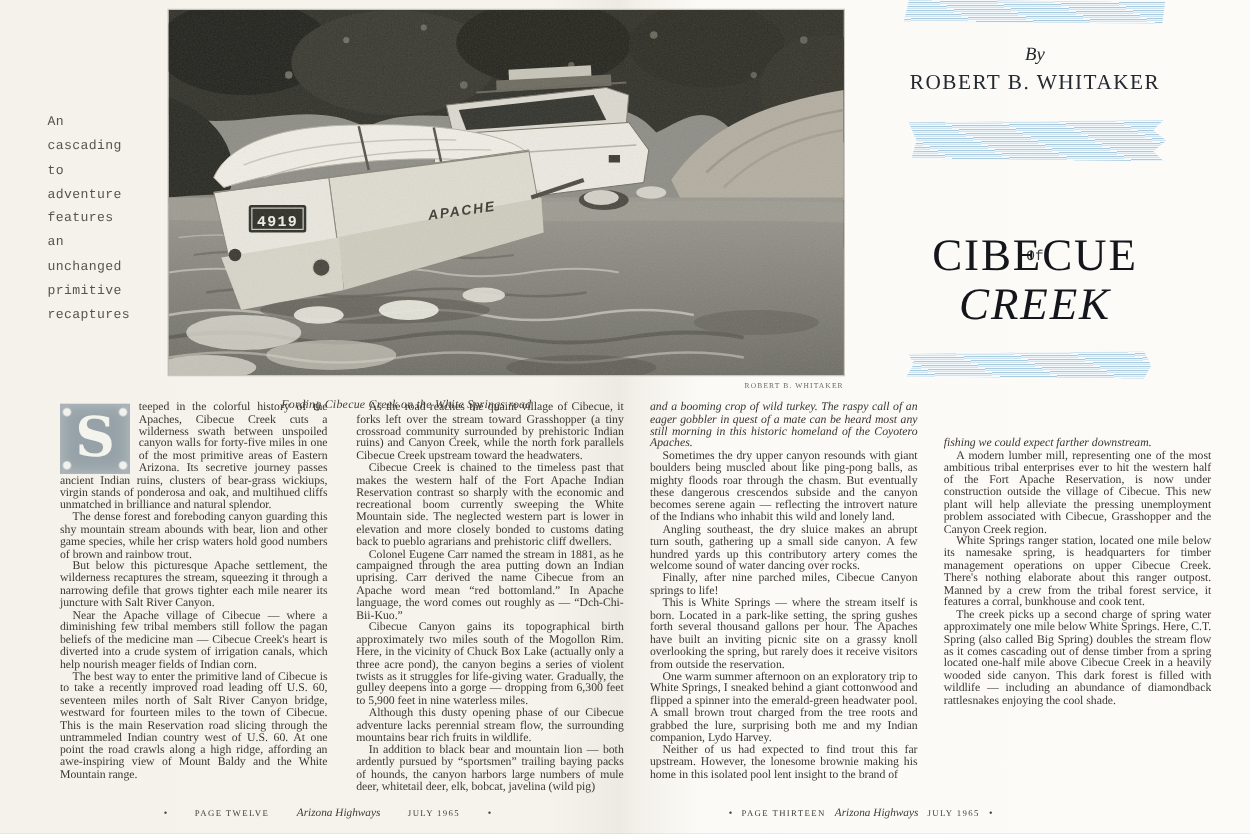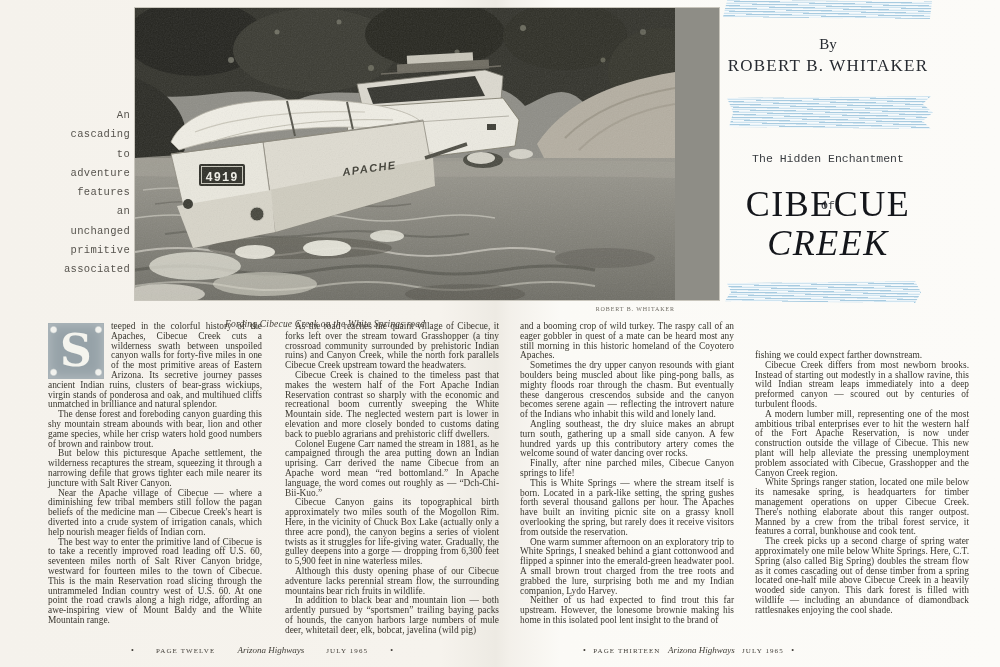--- a/index.html
+++ b/index.html
@@ -2,52 +2,52 @@
 <html><head>
 <meta charset="utf-8">
 <style>
   html,body{margin:0;padding:0;background:#d8d6d0;}
   .spread{
     position:relative;width:1000px;height:667px;margin:0 auto;overflow:hidden;
     background:linear-gradient(90deg,#f5f2ec 0%,#f6f3ed 44%,#edeae3 49.6%,#f3f0ea 51%,#fbfaf6 56%,#fcfbf8 100%);
     font-family:"Liberation Serif",serif;color:#3a372f;
   }
   
-  .sidebar-words{position:absolute;left:38px;top:106px;width:92px;text-align:right;}
+  .sidebar-words{position:absolute;left:38px;top:89px;width:92px;text-align:left;}
   .sidebar-words .tw{font:10.5px/19.3px "Liberation Mono",monospace;color:#57544e;letter-spacing:.3px;}
   
-  .photo{position:absolute;left:135px;top:8px;width:584px;height:292px;background:#8e8d86;box-shadow:0 0 0 1px #c9c6bd;}
+  .photo{position:absolute;left:135px;top:8px;width:540px;height:292px;background:#8e8d86;box-shadow:0 0 0 1px #c9c6bd;}
   .photo svg{display:block;}
   .caption-row{position:absolute;left:135px;top:303px;width:540px;height:14px;}
   .caption{position:absolute;left:55px;top:16px;font-style:italic;font-size:9.5px;color:#403d35;letter-spacing:.2px;margin-left:35px;}
   .credit{position:absolute;right:0;top:3px;font-size:6px;letter-spacing:.9px;color:#6e6b63;}
   
   .rheader{position:absolute;left:690px;top:0;width:276px;height:310px;text-align:center;}
   .band{position:absolute;
     background:repeating-linear-gradient(179deg,
       #cfe4f0 0px,#cfe4f0 .8px,
       #f6fafc .8px,#f6fafc 1.7px,
       #a8cbe0 1.7px,#a8cbe0 2.5px,
       #eaf3f8 2.5px,#eaf3f8 3.3px);
   }
   .band1{left:33px;top:0;width:209px;height:19px;clip-path:polygon(2% 0,100% 8%,99% 100%,0 90%);}
   .band2{left:37px;top:96px;width:206px;height:33px;clip-path:polygon(0 6%,99% 0,95% 24%,100% 50%,95% 76%,99% 100%,1% 94%,3% 50%);}
   .band3{left:35px;top:281px;width:196px;height:22px;clip-path:polygon(1% 10%,97% 0,100% 52%,97% 100%,0 92%,3% 48%);}
-  .byline-prefix{position:absolute;left:0;top:36px;width:100%;font-size:15px;color:#262a30;}
+  .byline-prefix{position:absolute;left:0;top:36px;width:100%;font-size:15px;color:#262a30;font-style:italic;}
   .byline-author{position:absolute;left:0;top:56px;width:100%;font-size:17px;letter-spacing:1.2px;color:#262a30;}
   .kicker1{position:absolute;left:0;top:152px;width:100%;font:11.5px "Liberation Mono",monospace;color:#3a3d41;}
   .kicker2{position:absolute;left:0;top:171px;width:100%;font:11.5px "Liberation Mono",monospace;color:#3a3d41;margin-top:28px;}
   .title1{position:absolute;left:0;top:185px;width:100%;font-size:36px;line-height:38px;letter-spacing:1.5px;color:#14161b;}
   .title2{position:absolute;left:0;top:224px;width:100%;font-size:36px;line-height:38px;letter-spacing:1.5px;color:#14161b;font-style:italic;}
   
   .col{position:absolute;top:322px;width:214px;}
   .col1{left:48px;} .col2{left:285px;} .col3{left:520px;} .col4{left:755px;margin-top:29px;}
   .para{margin:0;font-size:9.4px;line-height:9.8px;text-align:justify;text-indent:10px;color:#3a372f;}
   .opening{text-indent:0;}
-  .cont .para:first-child{text-indent:0;}
+  .cont .para:first-child{text-indent:0;font-style:italic;}
   .dropcap{
     float:left;width:56px;height:56px;margin:1px 7px 1px 0;
     background-color:#96a2a8;
     background-image:
       radial-gradient(circle at 10% 12%,rgba(245,245,240,.95) 2.5px,rgba(245,245,240,0) 4px),
       radial-gradient(circle at 90% 12%,rgba(245,245,240,.95) 2.5px,rgba(245,245,240,0) 4px),
       radial-gradient(circle at 10% 88%,rgba(245,245,240,.95) 2.5px,rgba(245,245,240,0) 4px),
       radial-gradient(circle at 90% 88%,rgba(245,245,240,.95) 2.5px,rgba(245,245,240,0) 4px);
     box-shadow:inset 0 0 0 1px #a7b1b6, inset 0 0 14px rgba(255,255,255,.35);
     display:flex;align-items:center;justify-content:center;
@@ -68,21 +68,21 @@
 
   <div class="sidebar-words">
       <div class="tw">An</div>
       <div class="tw">cascading</div>
       <div class="tw">to</div>
       <div class="tw">adventure</div>
       <div class="tw">features</div>
       <div class="tw">an</div>
       <div class="tw">unchanged</div>
       <div class="tw">primitive</div>
-      <div class="tw">associated</div>
+      <div class="tw">recaptures</div>
     </div>
 
   <div class="photo">
     <svg width="540" height="292" viewBox="0 0 540 292">
       <defs>
         <filter id="grain">
             <feTurbulence type="fractalNoise" baseFrequency="0.85" numOctaves="2"></feTurbulence>
             <feColorMatrix type="saturate" values="0"></feColorMatrix>
           </filter>
         <linearGradient id="waterg" x1="0" y1="0" x2="0" y2="1">
@@ -180,21 +180,20 @@
   <div class="caption-row">
     <span class="caption">Fording Cibecue Creek on the White Springs road</span>
     <span class="credit">ROBERT B. WHITAKER</span>
   </div>
 
   <div class="rheader">
     <div class="band band1"></div>
     <div class="byline-prefix">By</div>
     <div class="byline-author">ROBERT B. WHITAKER</div>
     <div class="band band2"></div>
-    <div class="kicker1">The Hidden Enchantment</div>
     <div class="kicker2">Of</div>
     <div class="title1">CIBECUE</div>
     <div class="title2">CREEK</div>
     <div class="band band3"></div>
   </div>
 
   <div class="col col1">
     <p class="para opening">
       <span class="dropcap">
           <span>S</span>
@@ -220,21 +219,20 @@
       <p class="para">and a booming crop of wild turkey. The raspy call of an eager gobbler in quest of a mate can be heard most any still morning in this historic homeland of the Coyotero Apaches.</p>
       <p class="para">Sometimes the dry upper canyon resounds with giant boulders being muscled about like ping-pong balls, as mighty floods roar through the chasm. But eventually these dangerous crescendos subside and the canyon becomes serene again — reflecting the introvert nature of the Indians who inhabit this wild and lonely land.</p>
       <p class="para">Angling southeast, the dry sluice makes an abrupt turn south, gathering up a small side canyon. A few hundred yards up this contributory artery comes the welcome sound of water dancing over rocks.</p>
       <p class="para">Finally, after nine parched miles, Cibecue Canyon springs to life!</p>
       <p class="para">This is White Springs — where the stream itself is born. Located in a park-like setting, the spring gushes forth several thousand gallons per hour. The Apaches have built an inviting picnic site on a grassy knoll overlooking the spring, but rarely does it receive visitors from outside the reservation.</p>
       <p class="para">One warm summer afternoon on an exploratory trip to White Springs, I sneaked behind a giant cottonwood and flipped a spinner into the emerald-green headwater pool. A small brown trout charged from the tree roots and grabbed the lure, surprising both me and my Indian companion, Lydo Harvey.</p>
       <p class="para">Neither of us had expected to find trout this far upstream. However, the lonesome brownie making his home in this isolated pool lent insight to the brand of</p>
     </div>
   <div class="col col4 cont">
       <p class="para">fishing we could expect farther downstream.</p>
-      <p class="para">Cibecue Creek differs from most newborn brooks. Instead of starting out modestly in a shallow ravine, this wild Indian stream leaps immediately into a deep preformed canyon — scoured out by centuries of turbulent floods.</p>
       <p class="para">A modern lumber mill, representing one of the most ambitious tribal enterprises ever to hit the western half of the Fort Apache Reservation, is now under construction outside the village of Cibecue. This new plant will help alleviate the pressing unemployment problem associated with Cibecue, Grasshopper and the Canyon Creek region.</p>
       <p class="para">White Springs ranger station, located one mile below its namesake spring, is headquarters for timber management operations on upper Cibecue Creek. There's nothing elaborate about this ranger outpost. Manned by a crew from the tribal forest service, it features a corral, bunkhouse and cook tent.</p>
       <p class="para">The creek picks up a second charge of spring water approximately one mile below White Springs. Here, C.T. Spring (also called Big Spring) doubles the stream flow as it comes cascading out of dense timber from a spring located one-half mile above Cibecue Creek in a heavily wooded side canyon. This dark forest is filled with wildlife — including an abundance of diamondback rattlesnakes enjoying the cool shade.</p>
     </div>
 
   <div class="footer footer-left">
     <span class="f-dot">•</span>
     <span class="f-page">PAGE TWELVE</span>
     <span class="f-mag">Arizona Highways</span>
     <span class="f-date">JULY 1965</span>

